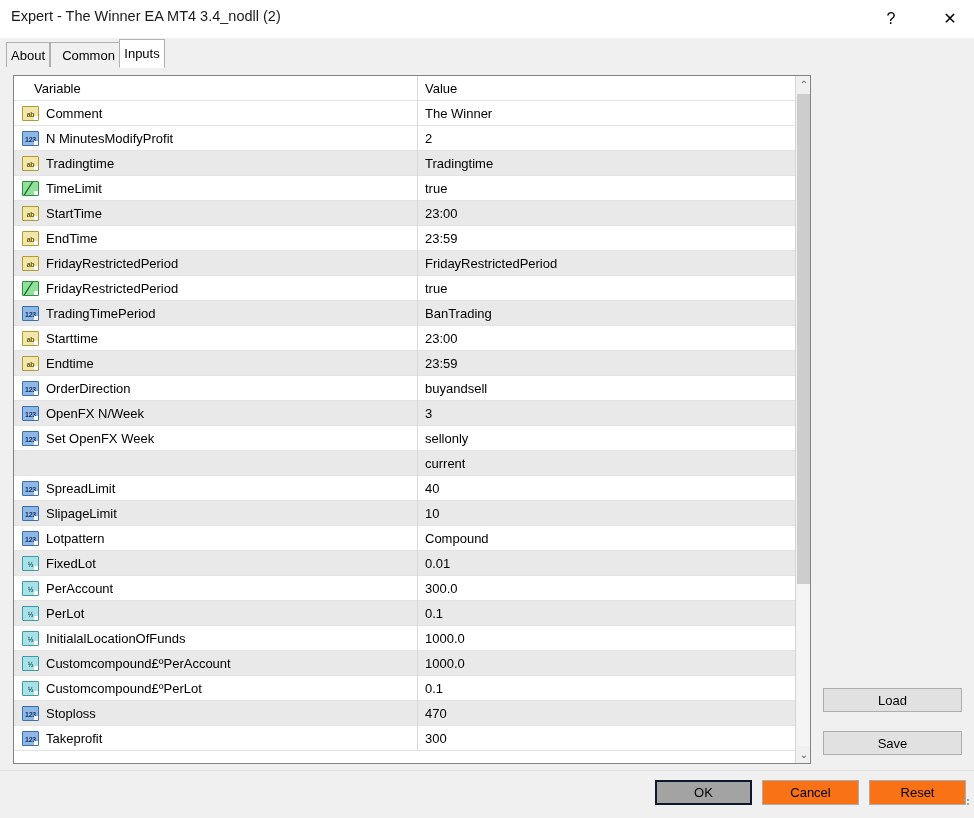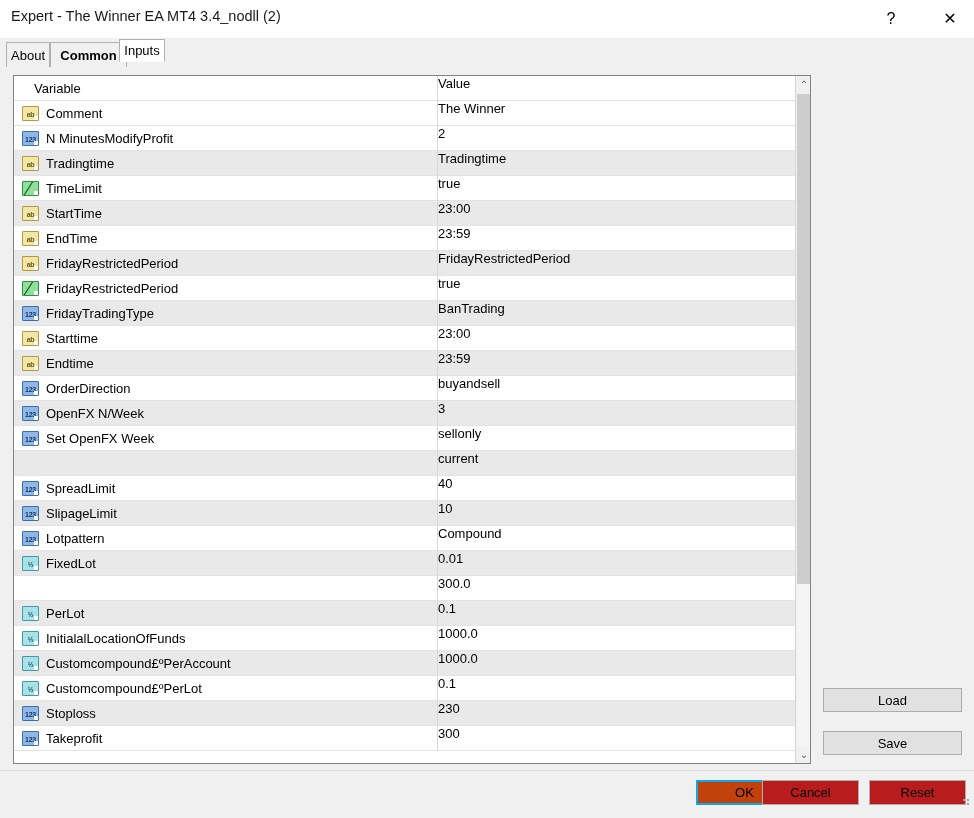--- a/index.html
+++ b/index.html
@@ -67,26 +67,26 @@
     align-items: center;
     justify-content: center;
     padding: 0 6px;
     font-size: 13px;
     color: #000;
     cursor: default;
   }
   .tab.active {
     background: #ffffff;
     top: 1px;
-    height: 23px;
+    height: 29px;
     border-bottom: 1px solid #ffffff;
     z-index: 3;
   }
   #tab-about   { left: 6px;   width: 44px; }
-  #tab-common  { left: 50px;  width: 77px; font-weight: bold; }
+  #tab-common  { left: 50px;  width: 77px; }
   #tab-inputs  { left: 119px; width: 46px; }
 
   
   #panel {
     position: absolute;
     left: 0; top: 67px;
     width: 974px; height: 703px;
     background: #f0f0f0;
   }
 
@@ -129,26 +129,26 @@
     padding-left: 8px;
     box-sizing: border-box;
     white-space: nowrap;
     overflow: hidden;
   }
   .cell-val {
     position: absolute;
     left: 403px; top: 0;
     width: 378px; height: 25px;
     display: flex;
-    align-items: flex-start;
+    align-items: center;
+    padding-left: 7px;
     box-sizing: border-box;
     border-left: 1px solid #d9d9d9;
     white-space: nowrap;
     overflow: hidden;
-    margin-left: 20px;
   }
   .hdr-label {
     padding-left: 12px;
     font-size: 13px;
   }
   .vname { font-size: 13px; }
 
   
   .tico {
     width: 17px; height: 15px;
@@ -263,35 +263,34 @@
     position: absolute;
     left: 0; top: 770px;
     width: 974px; height: 48px;
     background: #f0f0f0;
     border-top: 1px solid #dfdfdf;
   }
   .footbtn {
     position: absolute;
     top: 9px;
     width: 97px; height: 25px;
-    background: #b91c1c;
+    background: #f97316;
     border: 1px solid #adadad;
     box-sizing: border-box;
     font-size: 13px;
     color: #000;
     display: flex;
     align-items: center;
     justify-content: center;
     cursor: default;
   }
   #ok-button {
     left: 655px;
-    background: #c2410c;
-    border: 2px solid #0ea5e9;
-    margin-left: 41px;
+    background: #a3a3a3;
+    border: 2px solid #0f172a;
   }
   #cancel-button { left: 762px; }
   #reset-button { left: 869px; }
   #resize-grip {
     position: absolute;
     right: 3px; bottom: 12px;
     width: 8px; height: 8px;
     background:
       radial-gradient(circle at 1px 1px, #a0a0a0 1px, transparent 1.2px),
       radial-gradient(circle at 5px 1px, #a0a0a0 1px, transparent 1.2px),
@@ -401,21 +400,21 @@
             </span>
             <span class="vname">FridayRestrictedPeriod</span>
           </div>
           <div class="cell-val">
             <span>true</span>
           </div>
         </div>
         <div class="row alt">
           <div class="cell-var">
             <span class="tico tico-int">123</span>
-            <span class="vname">FridayTradingType</span>
+            <span class="vname">TradingTimePeriod</span>
           </div>
           <div class="cell-val">
             <span>BanTrading</span>
           </div>
         </div>
         <div class="row">
           <div class="cell-var">
             <span class="tico tico-string">ab</span>
             <span class="vname">Starttime</span>
           </div>
@@ -494,20 +493,24 @@
         <div class="row alt">
           <div class="cell-var">
             <span class="tico tico-double">½</span>
             <span class="vname">FixedLot</span>
           </div>
           <div class="cell-val">
             <span>0.01</span>
           </div>
         </div>
         <div class="row">
+          <div class="cell-var">
+            <span class="tico tico-double">½</span>
+            <span class="vname">PerAccount</span>
+          </div>
           <div class="cell-val">
             <span>300.0</span>
           </div>
         </div>
         <div class="row alt">
           <div class="cell-var">
             <span class="tico tico-double">½</span>
             <span class="vname">PerLot</span>
           </div>
           <div class="cell-val">
@@ -540,21 +543,21 @@
           <div class="cell-val">
             <span>0.1</span>
           </div>
         </div>
         <div class="row alt">
           <div class="cell-var">
             <span class="tico tico-int">123</span>
             <span class="vname">Stoploss</span>
           </div>
           <div class="cell-val">
-            <span>230</span>
+            <span>470</span>
           </div>
         </div>
         <div class="row">
           <div class="cell-var">
             <span class="tico tico-int">123</span>
             <span class="vname">Takeprofit</span>
           </div>
           <div class="cell-val">
             <span>300</span>
           </div>

